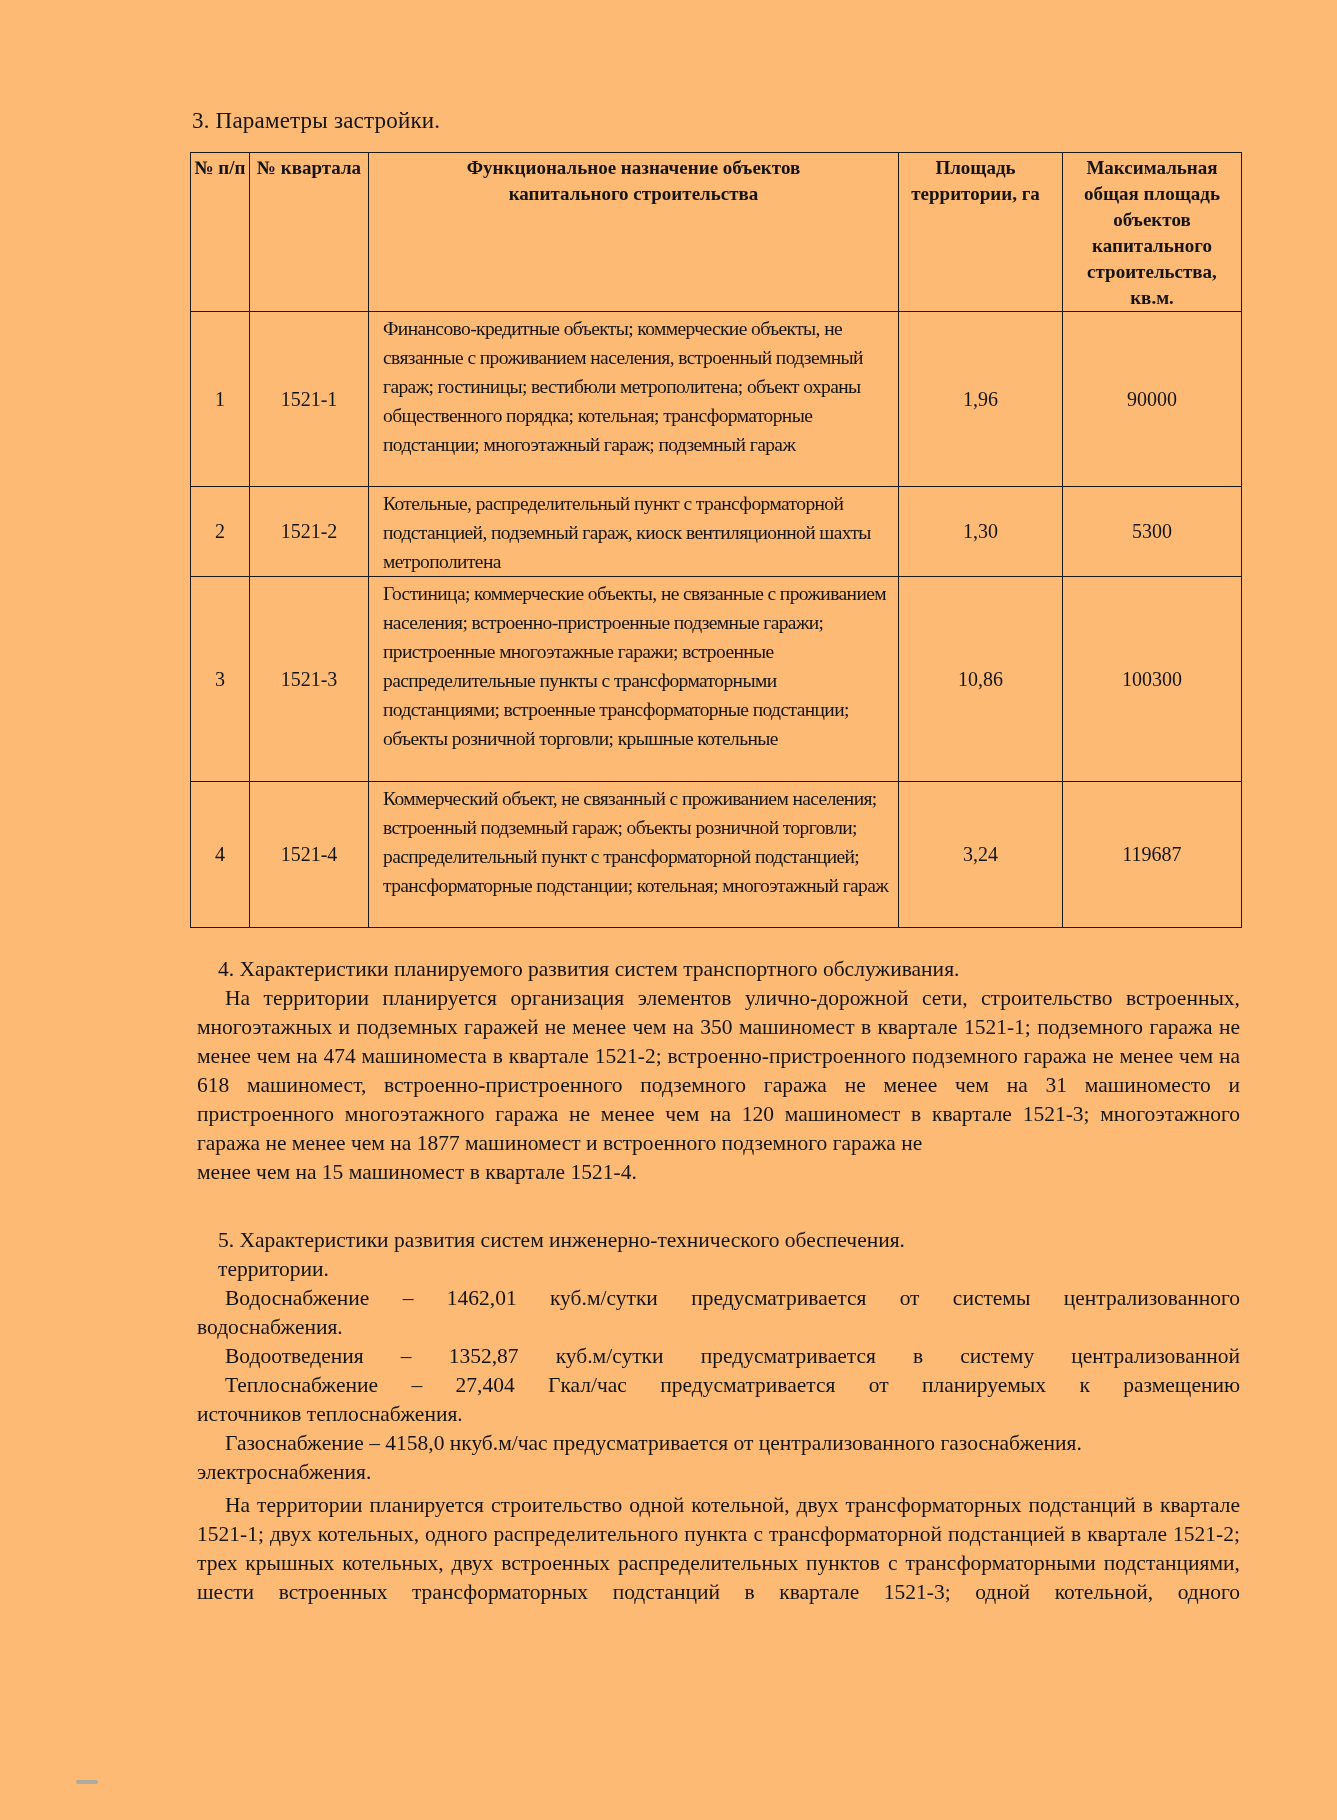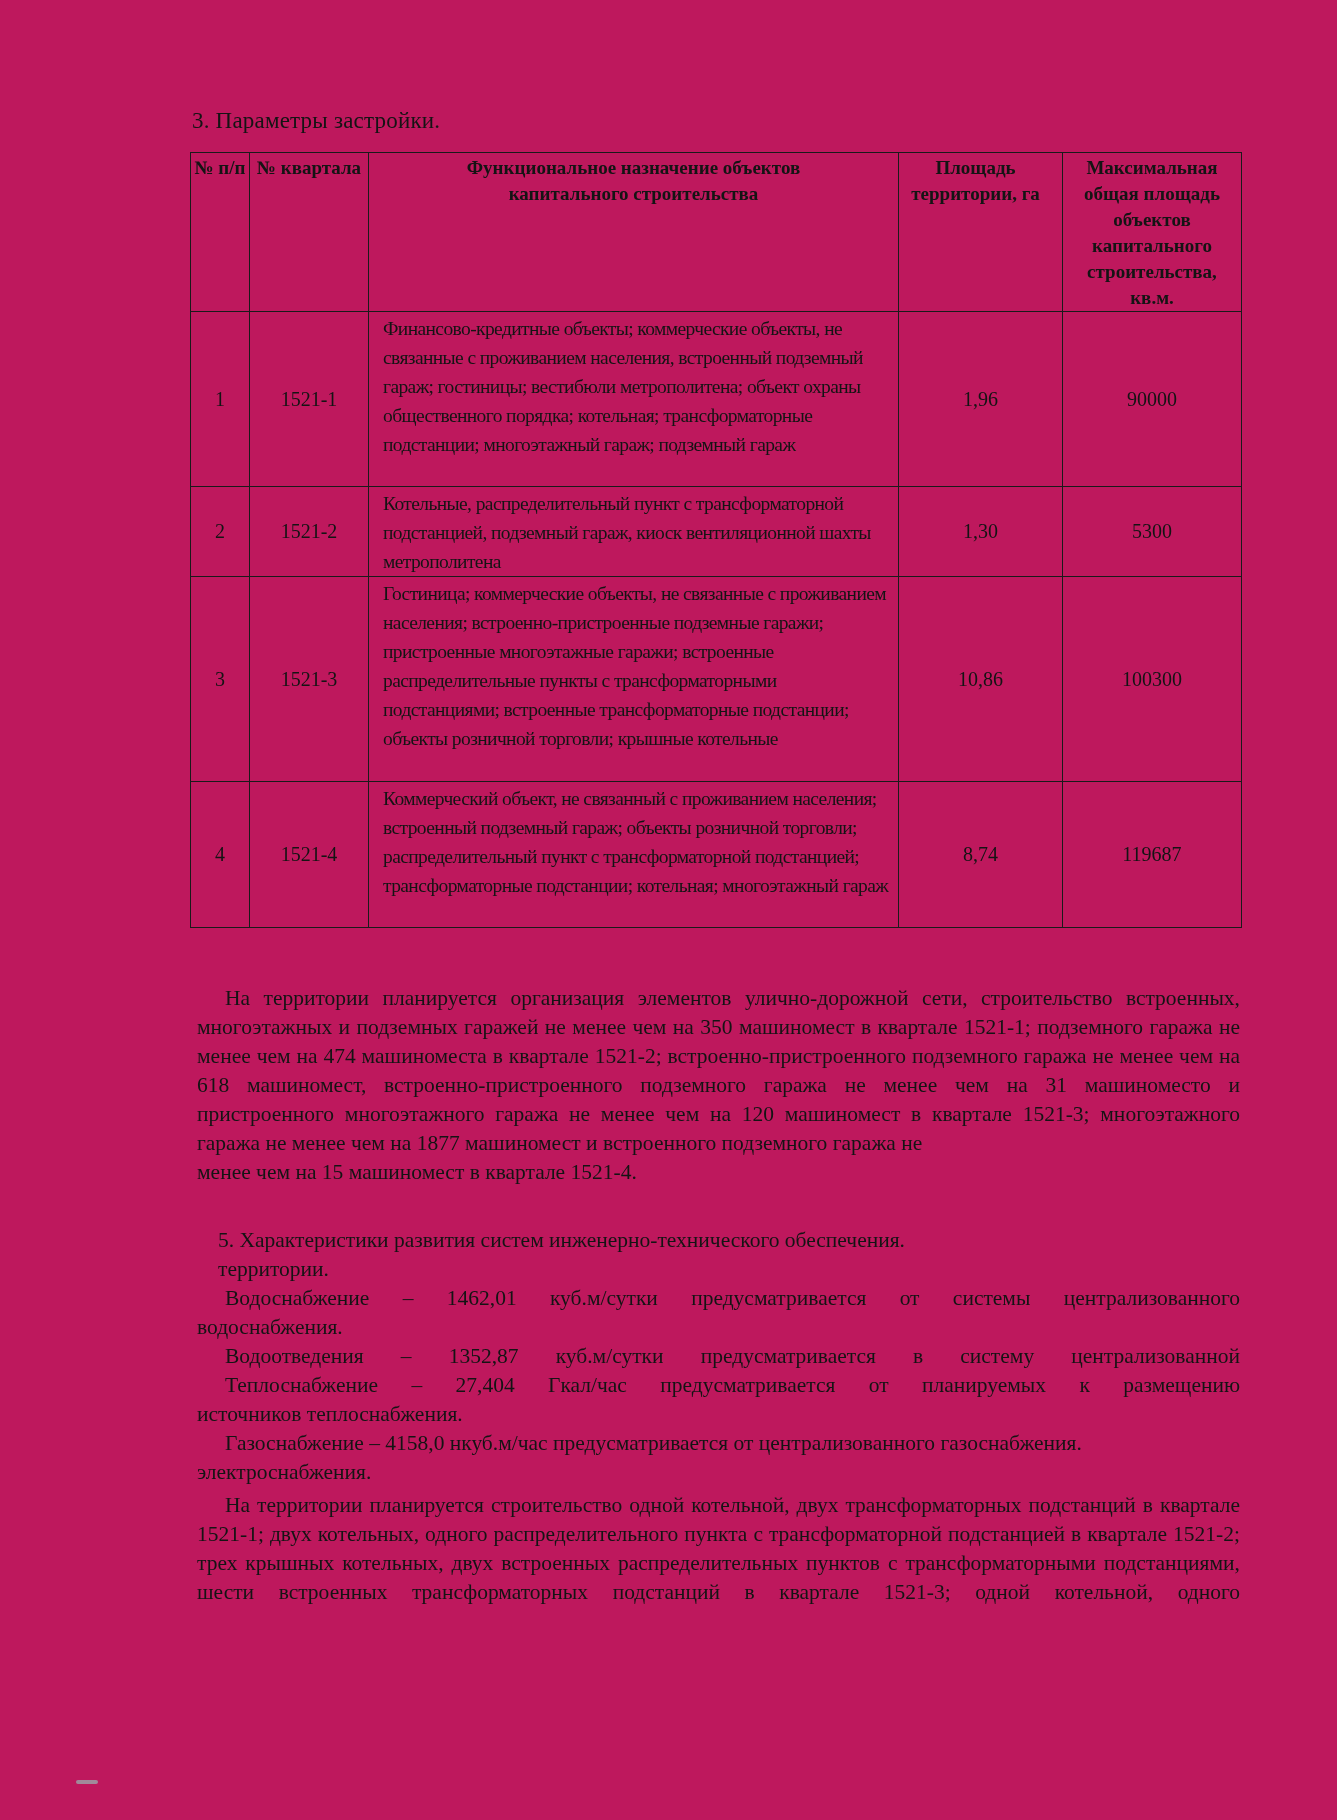--- a/index.html
+++ b/index.html
@@ -1,18 +1,18 @@
 <!DOCTYPE html>
 <html><head>
 <meta charset="utf-8">
 <style>
   html, body { margin:0; padding:0; background:#ffffff; }
   body { width:1337px; height:1820px; position:relative; overflow:hidden;
          font-family:"Liberation Serif", "DejaVu Serif", serif; color:#141414; }
-  .page { position:absolute; left:0; top:0; width:1337px; height:1820px; background:#be185d; }
+  .page { position:absolute; left:0; top:0; width:1337px; height:1820px; background:#fdba74; }
   .sec3-title { position:absolute; left:192px; top:108px; font-size:23px; letter-spacing:0.2px; }
   table.params { position:absolute; left:190px; top:152px; border-collapse:collapse;
                  width:1051px; table-layout:fixed; }
   table.params td, table.params th { border:1.6px solid #1a1a1a; vertical-align:middle; padding:0; }
   table.params th { font-weight:bold; font-size:19px; line-height:26px; vertical-align:top;
                     text-align:center; padding-top:2px; height:155px; }
   table.params td { font-size:20px; text-align:center; }
   table.params td.desc { text-align:left; font-size:19.5px; line-height:29px; padding:2px 6px 0 14px;
                          letter-spacing:-0.6px; vertical-align:top; }
   .row1 td { height:172px; }
@@ -69,26 +69,27 @@
         <td>3</td>
         <td>1521-3</td>
         <td class="desc">Гостиница; коммерческие объекты, не связанные с проживанием населения; встроенно-пристроенные подземные гаражи; пристроенные многоэтажные гаражи;  встроенные распределительные пункты с трансформаторными подстанциями; встроенные трансформаторные подстанции; объекты розничной торговли; крышные котельные</td>
         <td>10,86</td>
         <td>100300</td>
       </tr>
       <tr class="row4">
         <td>4</td>
         <td>1521-4</td>
         <td class="desc">Коммерческий объект, не связанный с проживанием населения;  встроенный подземный гараж; объекты розничной торговли; распределительный пункт с трансформаторной подстанцией; трансформаторные подстанции; котельная; многоэтажный гараж</td>
-        <td>8,74</td>
+        <td>3,24</td>
         <td>119687</td>
       </tr>
     </tbody>
   </table>
 
+  <div class="heading" style="left:218px; top:955px;">4. Характеристики планируемого развития систем транспортного обслуживания.</div>
   <div class="para" style="top:976px;margin-top:8px;">
     <div class="indent" style="text-align:justify;">На территории планируется организация элементов улично-дорожной сети, строительство встроенных, многоэтажных и подземных гаражей не менее чем на 350 машиномест в квартале 1521-1; подземного гаража не менее чем на 474 машиноместа в квартале 1521-2; встроенно-пристроенного подземного  гаража не менее чем на 618 машиномест, встроенно-пристроенного подземного гаража не менее чем на 31 машиноместо и пристроенного многоэтажного гаража не менее чем на 120 машиномест в квартале 1521-3; многоэтажного гаража не менее чем на 1877 машиномест и встроенного подземного гаража не</div>
     <div>менее чем  на 15 машиномест в квартале 1521-4.</div>
   </div>
 
   <div class="heading" style="left:218px; top:1226px;">5. Характеристики развития систем инженерно-технического обеспечения.</div>
   <div class="heading" style="left:218px; top:1255px;text-align:center;">территории.</div>
 
   <div class="para" style="top:1284px;">
     <div class="indent justify">Водоснабжение – 1462,01 куб.м/сутки предусматривается от системы централизованного</div>

